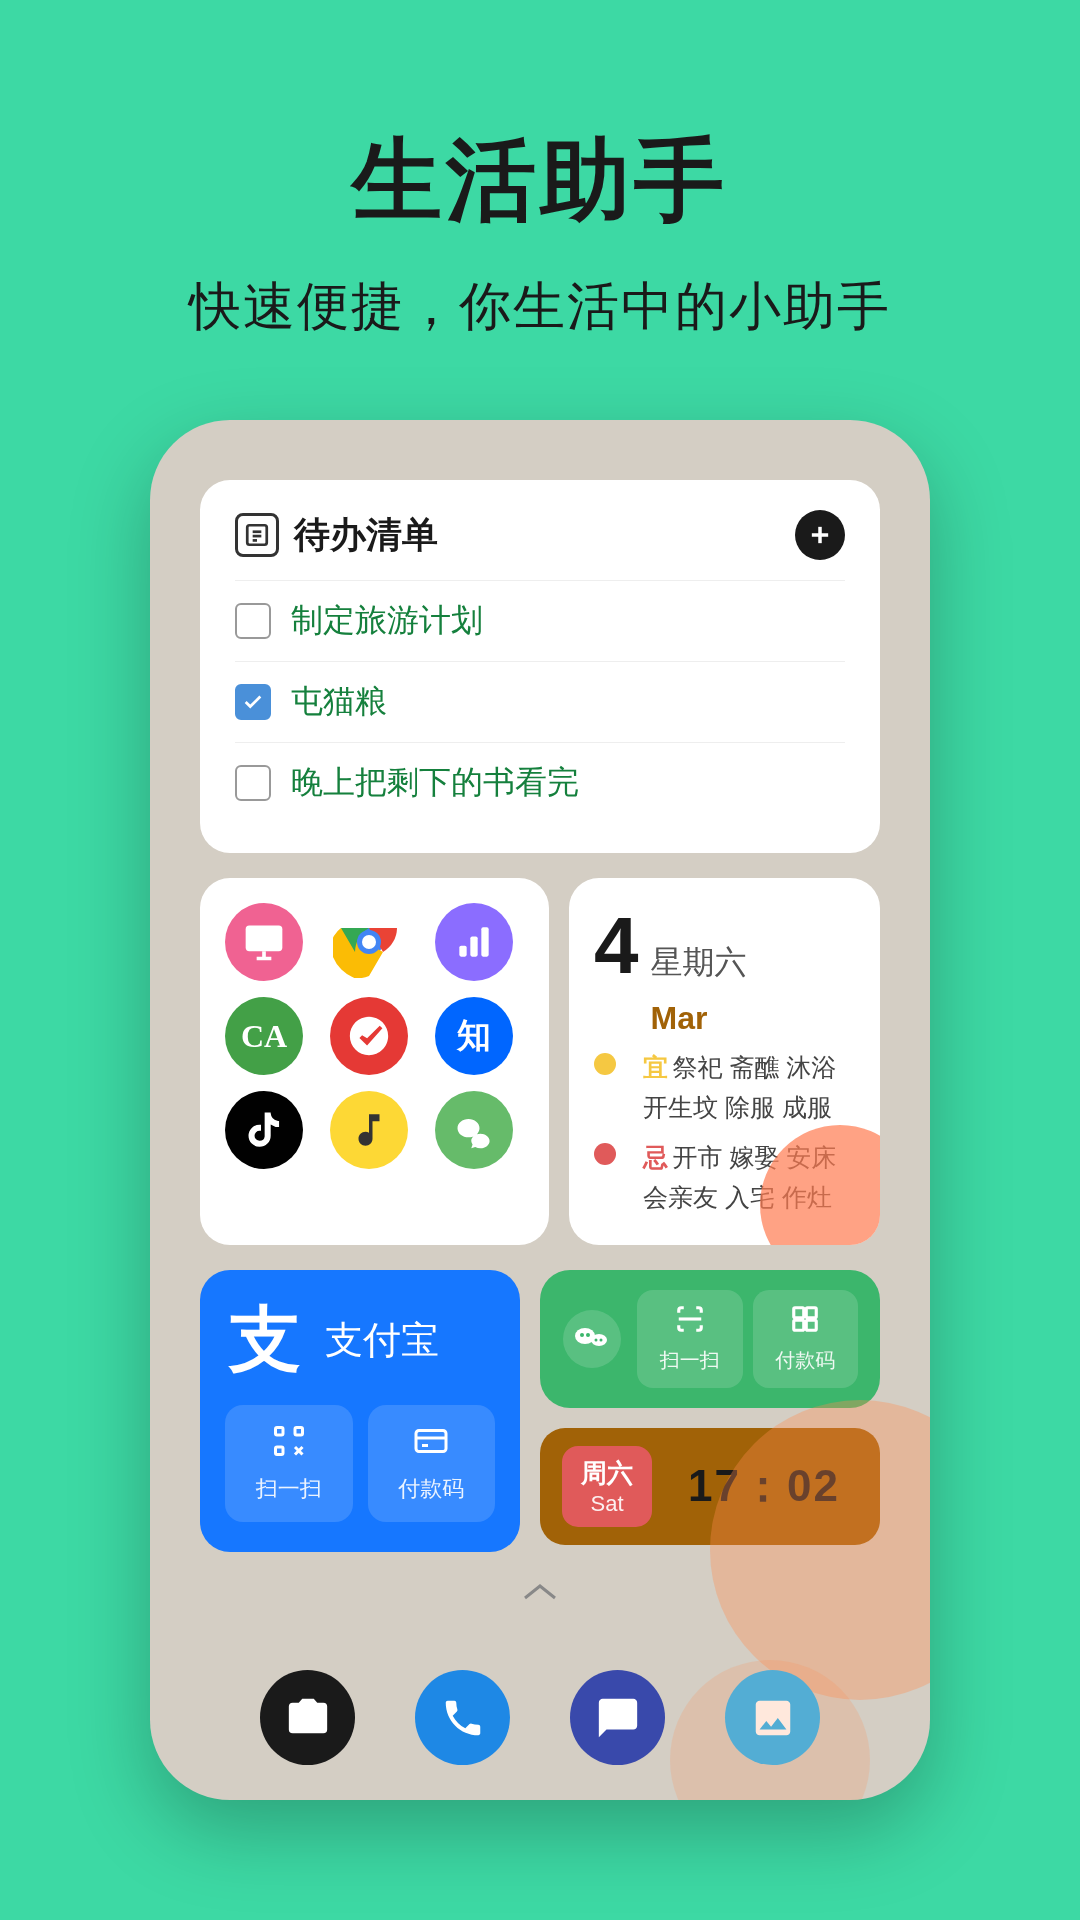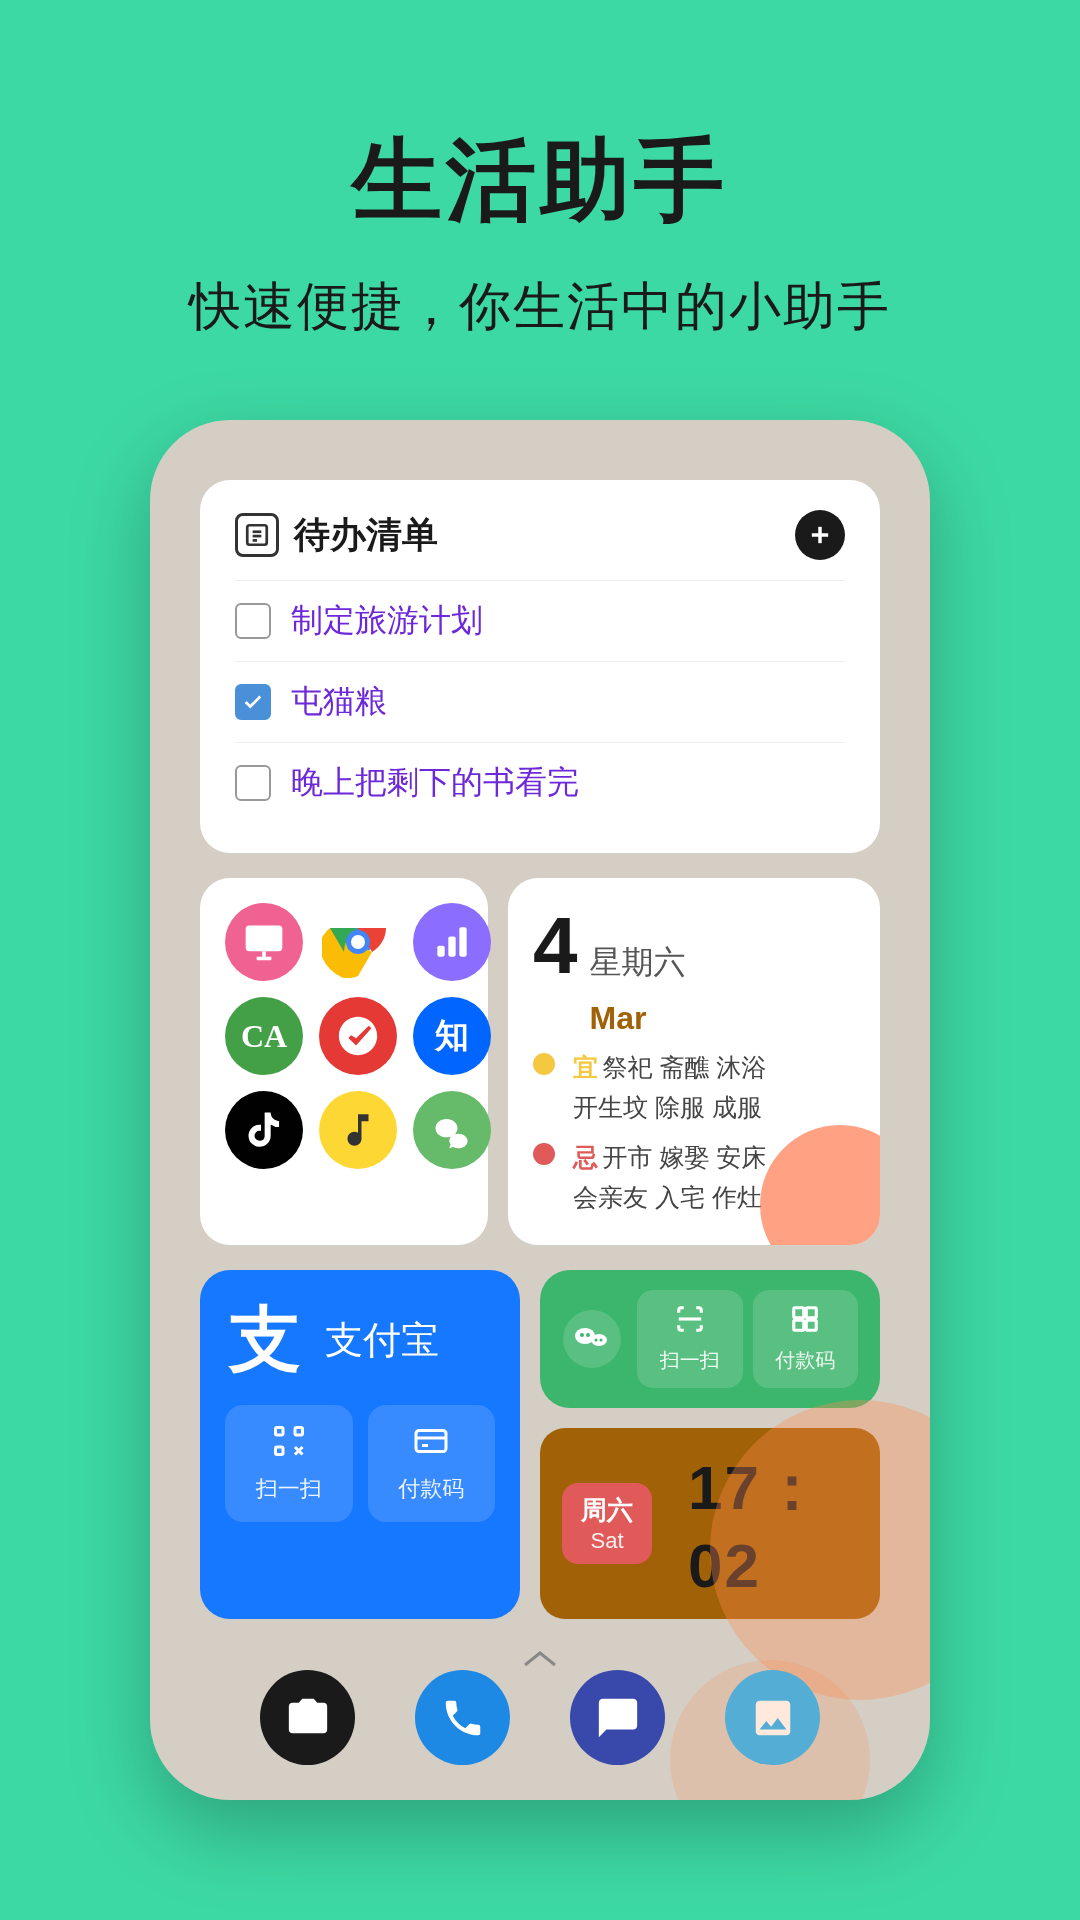--- a/index.html
+++ b/index.html
@@ -138,36 +138,36 @@
       justify-content: center;
     }
 
     .checkbox.checked {
       background: #4A90D9;
       border-color: #4A90D9;
     }
 
     .todo-text {
       font-size: 32px;
-      color: #6d28d9;
+      color: #15803d;
     }
 
     
     .middle-row {
       display: flex;
       gap: 20px;
       margin-bottom: 25px;
     }
 
     
     .apps-widget {
       background: #fff;
       border-radius: 30px;
       padding: 25px;
-      width: 288px;
+      width: 349px;
       flex-shrink: 0;
     }
 
     .apps-grid {
       display: grid;
       grid-template-columns: repeat(3, 1fr);
       gap: 16px;
     }
 
     .app-icon {
@@ -219,21 +219,21 @@
 
     .cal-month {
       font-size: 32px;
       color: #a16207;
       font-weight: 600;
     }
 
     .cal-info-row {
       display: flex;
       align-items: flex-start;
-      gap: 18px;
+      gap: 27px;
       margin-top: 10px;
     }
 
     .cal-dot {
       width: 22px;
       height: 22px;
       border-radius: 50%;
       flex-shrink: 0;
       margin-top: 6px;
     }
@@ -392,21 +392,21 @@
       font-weight: 700;
       color: white;
     }
 
     .clock-sat {
       font-size: 22px;
       color: rgba(255,255,255,0.9);
     }
 
     .clock-time {
-      font-size: 62px;
+      font-size: 44px;
       font-weight: 700;
       color: #1a1a1a;
       letter-spacing: 2px;
     }
 
     
     .chevron-up {
       text-align: center;
       color: #888;
       font-size: 30px;

